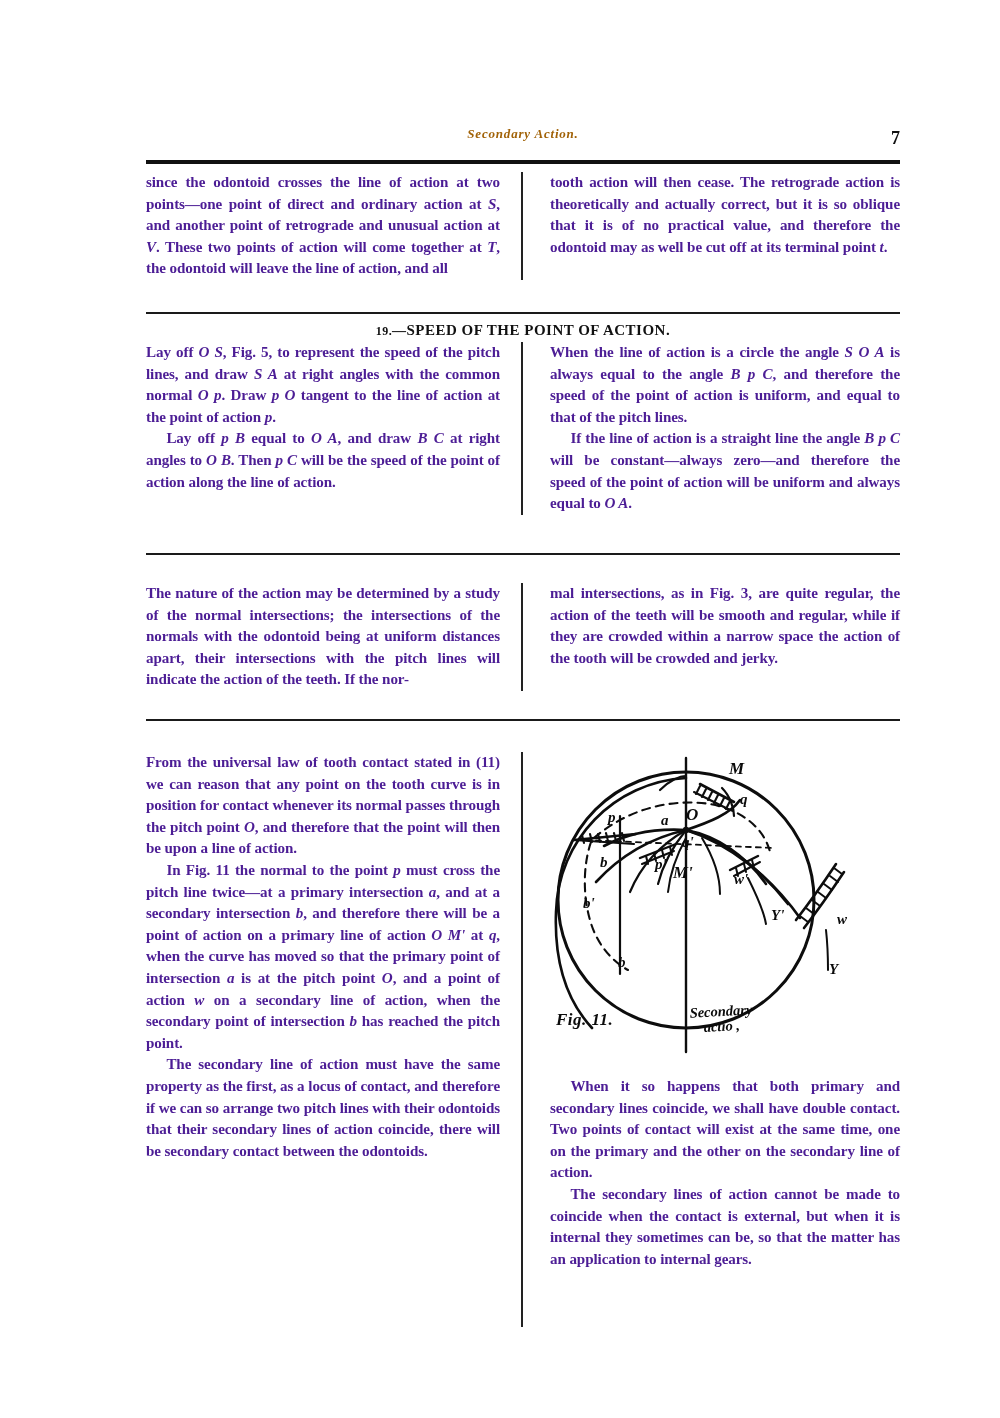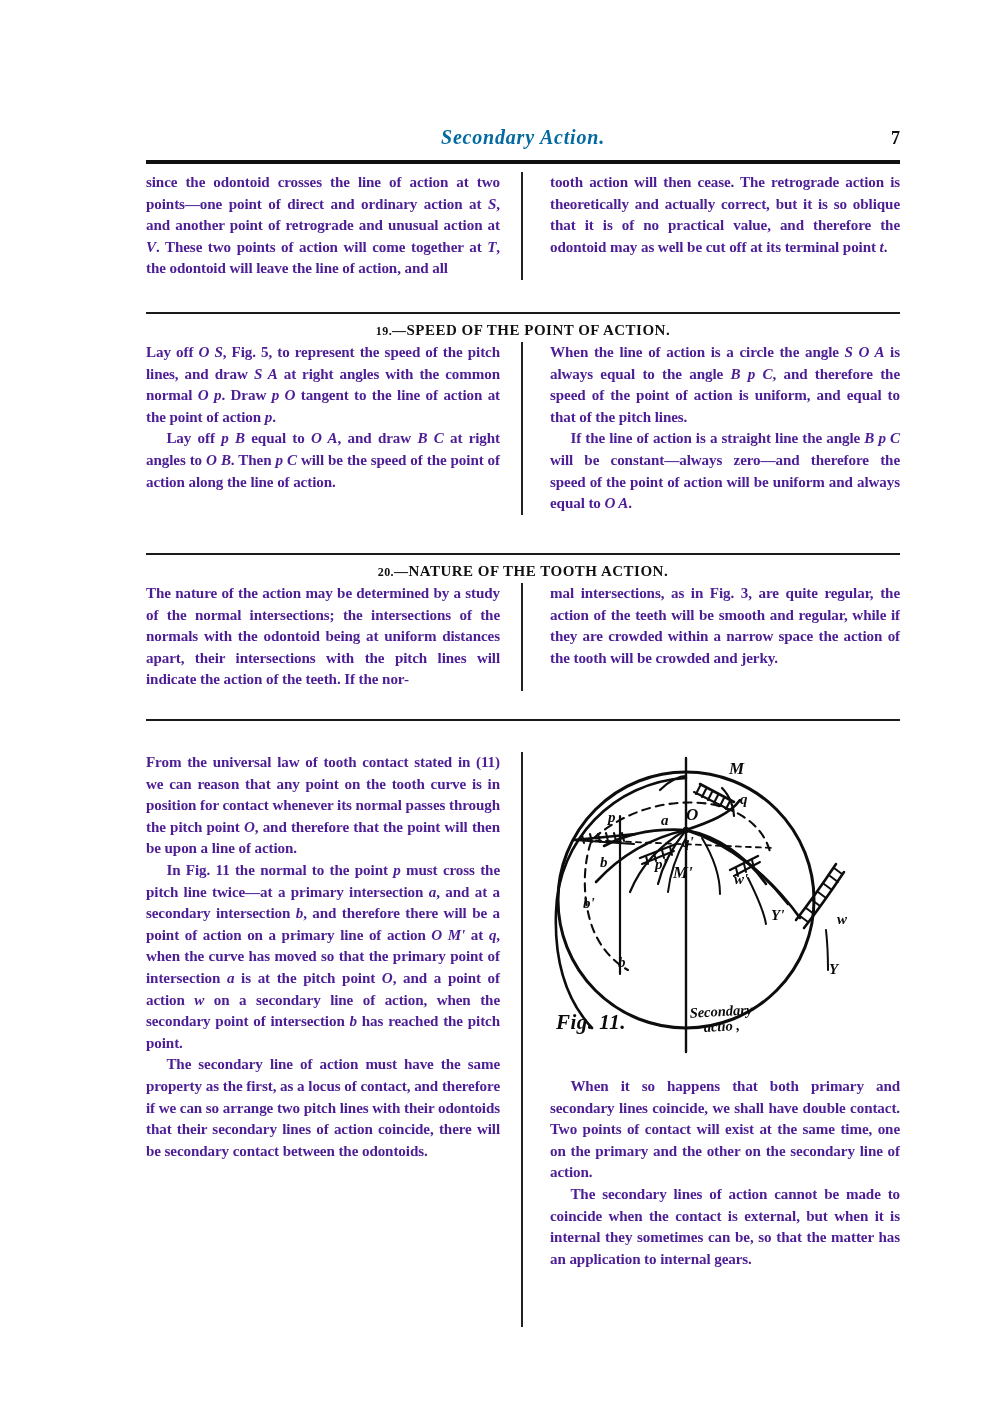--- a/index.html
+++ b/index.html
@@ -32,23 +32,23 @@
     width: 754px;
     height: 28px;
   }
   .runhead-title {
     position: absolute;
     left: 0; right: 0;
     top: 0;
     text-align: center;
     font-style: italic;
     font-weight: bold;
-    font-size: 20px;
+    font-size: 13px;
     letter-spacing: 0.8px;
-    color: #0369a1;
+    color: #a16207;
   }
   .runhead-folio {
     position: absolute;
     right: 0;
     top: 2px;
     font-weight: bold;
     font-size: 18px;
     color: #111;
   }
 
@@ -129,21 +129,21 @@
     left: 534px;
     top: 752px;
     width: 366px;
     height: 312px;
   }
   .figure svg { display: block; }
   .fig-caption {
     position: absolute;
     left: 22px;
     top: 258px;
-    font-size: 21px;
+    font-size: 17px;
     font-weight: bold;
     font-style: italic;
     letter-spacing: 0.5px;
     color: #0b0b0b;
   }
   .fig-annot {
     position: absolute;
     left: 156px;
     top: 252px;
     font-size: 14.5px;
@@ -190,23 +190,20 @@
         <p class="para">Lay off <i>p B</i> equal to <i>O A</i>, and draw <i>B C</i> at right angles to <i>O B</i>.   Then <i>p C</i> will be the speed of the point of action along the line of action.</p>
       </div>
       <div class="col col-right">
         <p class="para">When the line of action is a circle the angle <i>S O A</i> is always equal to the angle <i>B p C</i>, and therefore the speed of the point of action is uniform, and equal to that of the pitch lines.</p>
         <p class="para">If the line of action is a straight line the angle <i>B p C</i> will be constant—always zero—and therefore the speed of the point of action will be uniform and always equal to <i>O A</i>.</p>
       </div>
     </div>
   </div>
 
   <div class="rule-thin" style="top:553px"></div>
-  <div class="sec-head" style="top:563px">
-    <span class="num">20.</span><span>—</span><span class="caps">NATURE OF THE TOOTH ACTION.</span>
-  </div>
   <div class="block" style="top:583px">
     <div class="cols">
       <div class="gutter-rule"></div>
       <div class="col col-left">
         <p class="para">The nature of the action may be determined by a study of the normal intersections; the intersections of the normals with the odontoid being at uniform distances apart, their intersections with the pitch lines will indicate the action of the teeth.   If the nor-</p>
       </div>
       <div class="col col-right">
         <p class="para">mal intersections, as in Fig. 3, are quite regular, the action of the teeth will be smooth and regular, while if they are crowded within a narrow space the action of the tooth will be crowded and jerky.</p>
       </div>
     </div>

